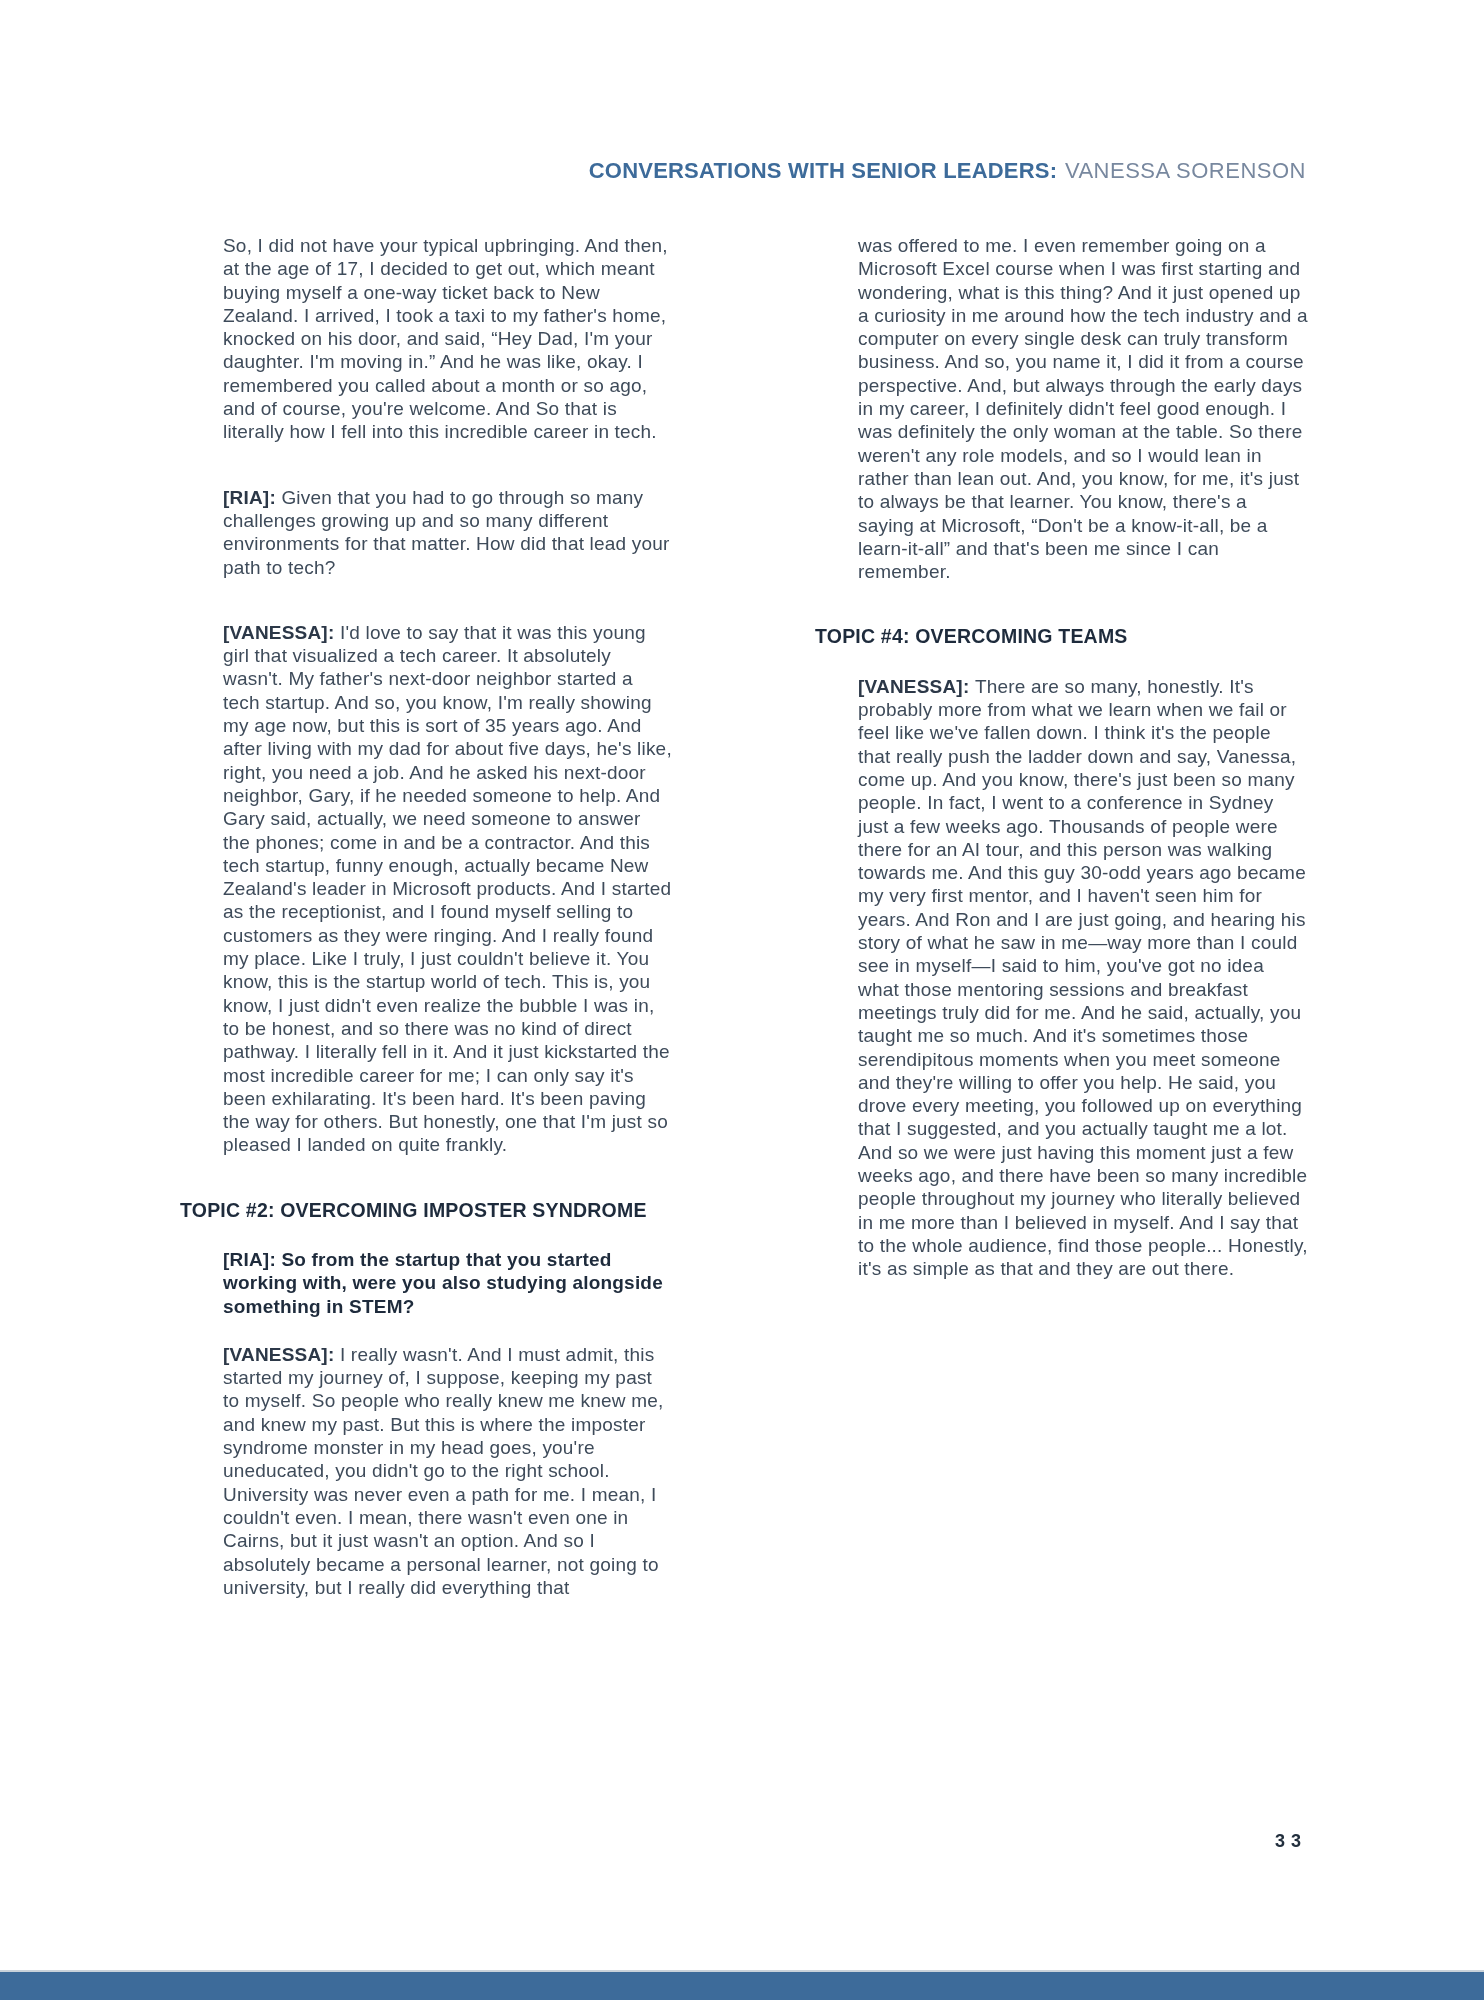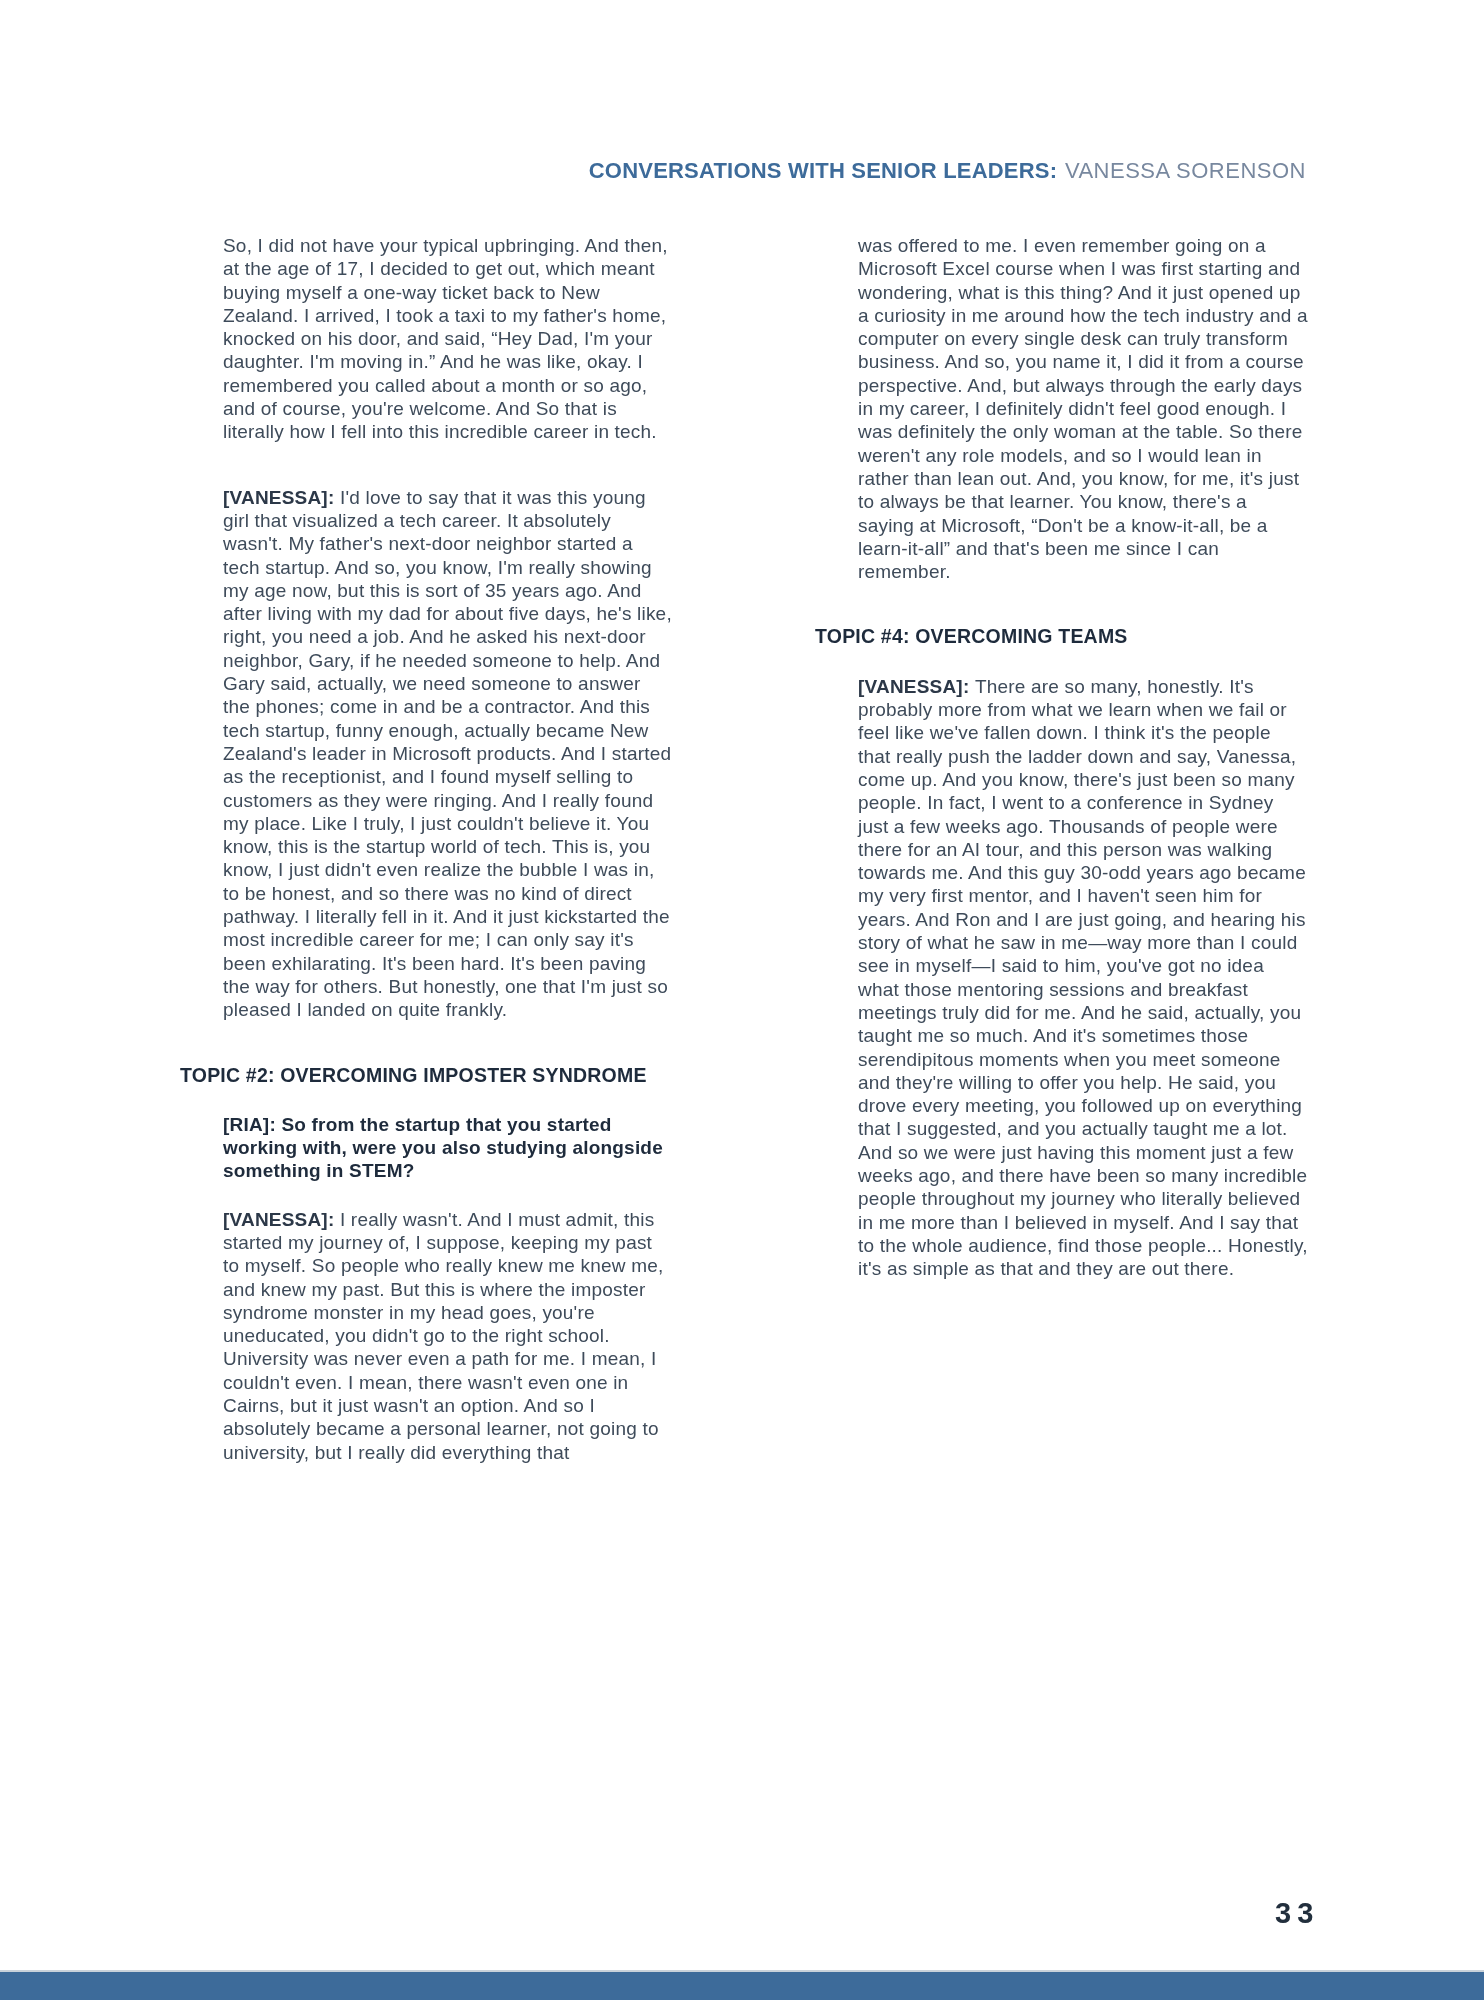--- a/index.html
+++ b/index.html
@@ -76,22 +76,22 @@
     top: 1922px;
     font-size: 15px;
     line-height: 23px;
     font-weight: bold;
     letter-spacing: 3px;
     color: var(--footer-text);
   }
   .page-number {
     position: absolute;
     left: 1275px;
-    top: 1853px;
-    font-size: 29px;
+    top: 1787px;
+    font-size: 18px;
     font-weight: bold;
     letter-spacing: 6px;
     color: var(--footer-text);
     text-align: center;
   }
 
   
   .bottom-bar {
     position: absolute;
     left: 0;
@@ -114,20 +114,21 @@
 <body>
 
 <div class="page">
 
   <div class="header">
     <span class="series-title">CONVERSATIONS WITH SENIOR LEADERS:</span><span class="speaker-name">VANESSA SORENSON</span>
   </div>
 
   <div class="column column-left">
       <p class="para">So, I did not have your typical upbringing. And then, at the age of 17, I decided to get out, which meant buying myself a one-way ticket back to New Zealand. I arrived, I took a taxi to my father's home, knocked on his door, and said, “Hey Dad, I'm your daughter. I'm moving in.” And he was like, okay. I remembered you called about a month or so ago, and of course, you're welcome. And So that is literally how I fell into this incredible career in tech.</p>
+      <p class="para"><span class="speaker-tag">[RIA]: </span>Given that you had to go through so many challenges growing up and so many different environments for that matter. How did that lead your path to tech?</p>
       <p class="para"><span class="speaker-tag">[VANESSA]: </span>I'd love to say that it was this young girl that visualized a tech career. It absolutely wasn't. My father's next-door neighbor started a tech startup. And so, you know, I'm really showing my age now, but this is sort of 35 years ago. And after living with my dad for about five days, he's like, right, you need a job. And he asked his next-door neighbor, Gary, if he needed someone to help. And Gary said, actually, we need someone to answer the phones; come in and be a contractor. And this tech startup, funny enough, actually became New Zealand's leader in Microsoft products. And I started as the receptionist, and I found myself selling to customers as they were ringing. And I really found my place. Like I truly, I just couldn't believe it. You know, this is the startup world of tech. This is, you know, I just didn't even realize the bubble I was in, to be honest, and so there was no kind of direct pathway. I literally fell in it. And it just kickstarted the most incredible career for me; I can only say it's been exhilarating. It's been hard. It's been paving the way for others. But honestly, one that I'm just so pleased I landed on quite frankly.</p>
       <h3 class="topic-heading">TOPIC #2: OVERCOMING IMPOSTER SYNDROME</h3>
       <p class="para question"><span class="speaker-tag">[RIA]: </span>So from the startup that you started working with, were you also studying alongside something in STEM?</p>
       <p class="para"><span class="speaker-tag">[VANESSA]: </span>I really wasn't. And I must admit, this started my journey of, I suppose, keeping my past to myself. So people who really knew me knew me, and knew my past. But this is where the imposter syndrome monster in my head goes, you're uneducated, you didn't go to the right school. University was never even a path for me. I mean, I couldn't even. I mean, there wasn't even one in Cairns, but it just wasn't an option. And so I absolutely became a personal learner, not going to university, but I really did everything that</p>
     </div>
 
   <div class="column column-right">
       <p class="para">was offered to me. I even remember going on a Microsoft Excel course when I was first starting and wondering, what is this thing? And it just opened up a curiosity in me around how the tech industry and a computer on every single desk can truly transform business. And so, you name it, I did it from a course perspective. And, but always through the early days in my career, I definitely didn't feel good enough. I was definitely the only woman at the table. So there weren't any role models, and so I would lean in rather than lean out. And, you know, for me, it's just to always be that learner. You know, there's a saying at Microsoft, “Don't be a know-it-all, be a learn-it-all” and that's been me since I can remember.</p>
       <h3 class="topic-heading">TOPIC #4: OVERCOMING TEAMS</h3>
       <p class="para"><span class="speaker-tag">[VANESSA]: </span>There are so many, honestly. It's probably more from what we learn when we fail or feel like we've fallen down. I think it's the people that really push the ladder down and say, Vanessa, come up. And you know, there's just been so many people. In fact, I went to a conference in Sydney just a few weeks ago. Thousands of people were there for an AI tour, and this person was walking towards me. And this guy 30-odd years ago became my very first mentor, and I haven't seen him for years. And Ron and I are just going, and hearing his story of what he saw in me—way more than I could see in myself—I said to him, you've got no idea what those mentoring sessions and breakfast meetings truly did for me. And he said, actually, you taught me so much. And it's sometimes those serendipitous moments when you meet someone and they're willing to offer you help. He said, you drove every meeting, you followed up on everything that I suggested, and you actually taught me a lot. And so we were just having this moment just a few weeks ago, and there have been so many incredible people throughout my journey who literally believed in me more than I believed in myself. And I say that to the whole audience, find those people... Honestly, it's as simple as that and they are out there.</p>

